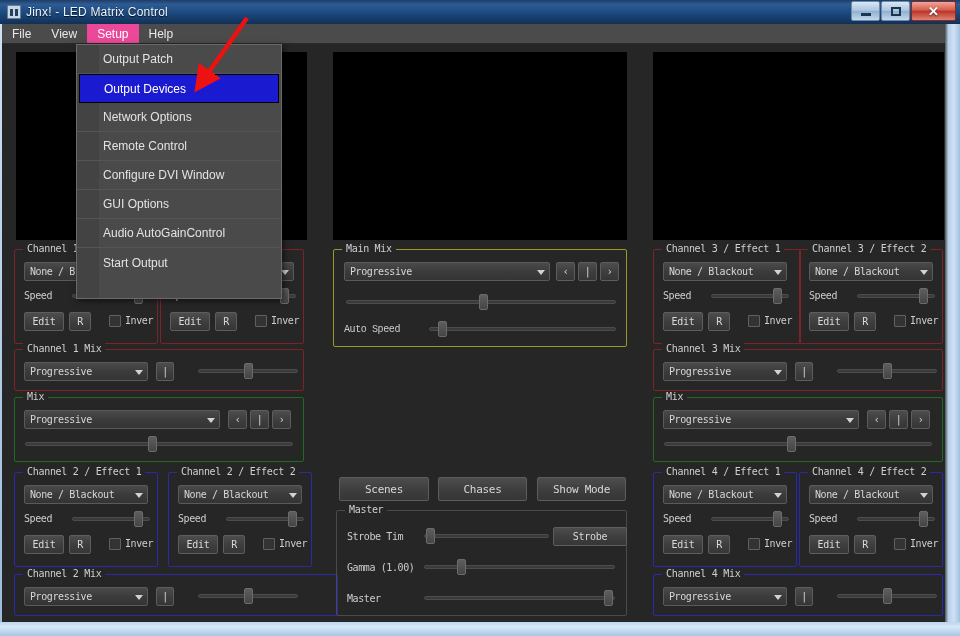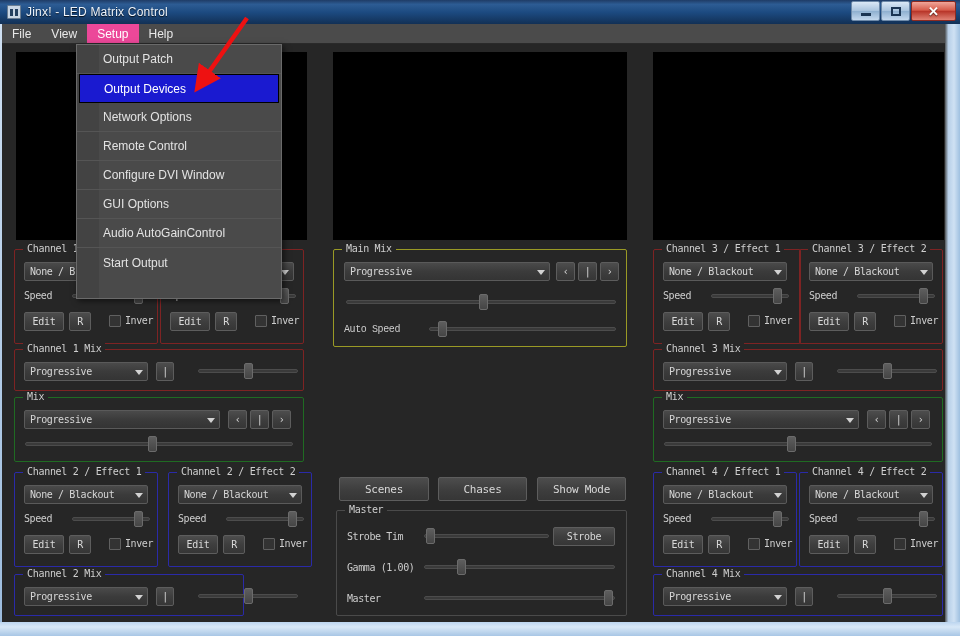--- a/index.html
+++ b/index.html
@@ -269,21 +269,21 @@
       <div class="slider" style="left:57px;top:38px;width:78px;">
         <div class="track"></div>
         <div class="thumb" style="left:62px;"></div>
       </div>
       <div class="btn" style="left:9px;top:62px;width:40px;">Edit</div>
       <div class="btn" style="left:54px;top:62px;width:22px;">R</div>
       <div class="chk" style="left:94px;top:65px;"></div>
       <div class="lbl" style="left:110px;top:65px;">Inver</div>
     </div>
 
-    <div class="group blue" style="left:12px;top:530px;width:230px;height:42px;">
+    <div class="group blue" style="left:12px;top:530px;width:324px;height:42px;">
       <div class="legend">Channel 2 Mix</div>
       <div class="combo" style="left:9px;top:12px;width:124px;">
         <span>Progressive</span>
         <span class="arrow"></span>
       </div>
       <div class="btn" style="left:141px;top:12px;width:18px;">|</div>
       <div class="slider" style="left:183px;top:13px;width:100px;">
         <div class="track"></div>
         <div class="thumb" style="left:46px;"></div>
       </div>
@@ -313,21 +313,21 @@
     <div class="btn" style="left:436px;top:433px;width:89px;height:24px;font-size:11px;">Chases</div>
     <div class="btn" style="left:535px;top:433px;width:89px;height:24px;font-size:11px;">Show Mode</div>
 
     <div class="group" style="left:334px;top:466px;width:291px;height:106px;border-color:#4a4a4a;">
       <div class="legend">Master</div>
       <div class="lbl" style="left:10px;top:20px;">Strobe Tim</div>
       <div class="slider" style="left:87px;top:17px;width:125px;">
         <div class="track"></div>
         <div class="thumb" style="left:2px;"></div>
       </div>
-      <div class="btn" style="left:216px;top:16px;width:62px;">Strobe</div>
+      <div class="btn" style="left:216px;top:16px;width:74px;">Strobe</div>
       <div class="lbl" style="left:10px;top:51px;">Gamma (1.00)</div>
       <div class="slider" style="left:87px;top:48px;width:191px;">
         <div class="track"></div>
         <div class="thumb" style="left:33px;"></div>
       </div>
       <div class="lbl" style="left:10px;top:82px;">Master</div>
       <div class="slider" style="left:87px;top:79px;width:191px;">
         <div class="track"></div>
         <div class="thumb" style="left:180px;"></div>
       </div>

